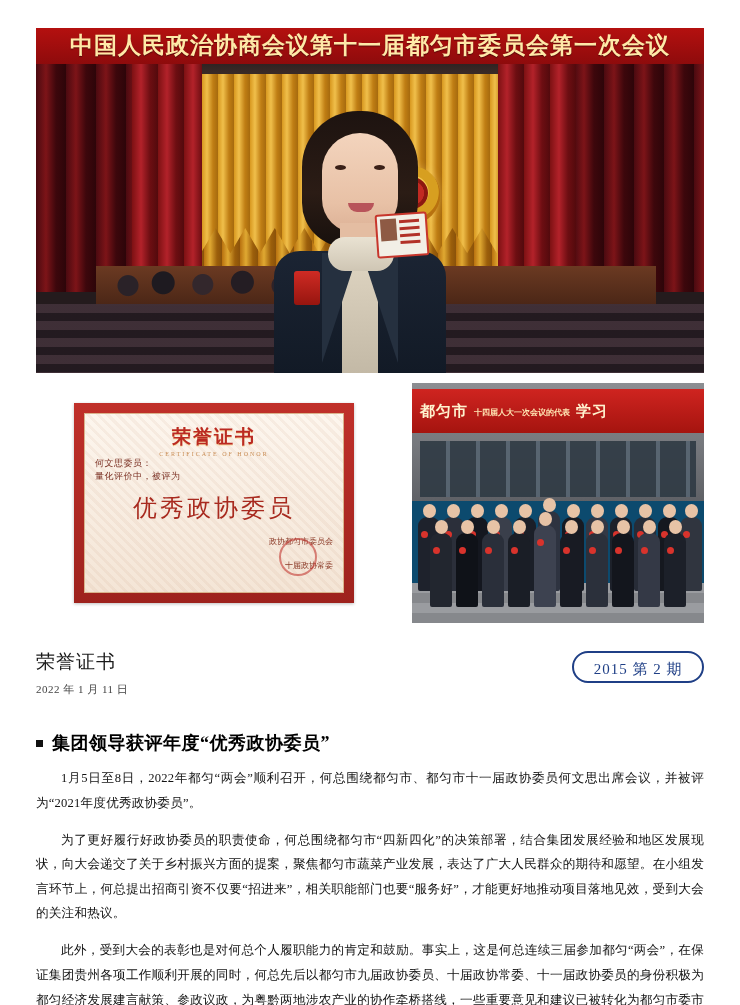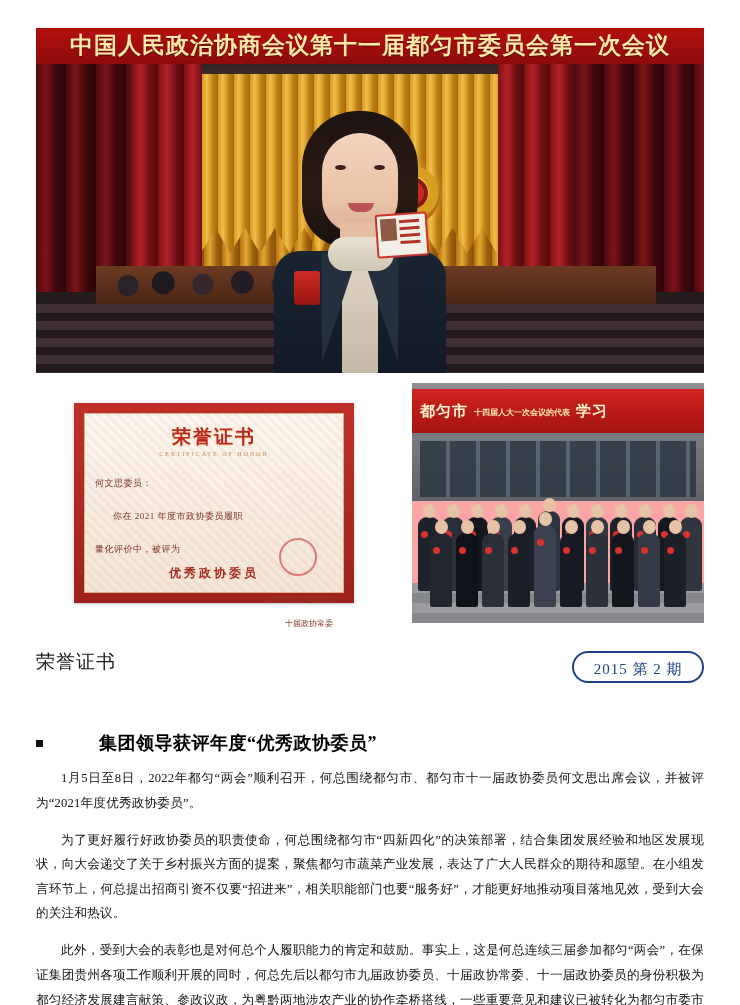--- a/index.html
+++ b/index.html
@@ -304,28 +304,28 @@
   .cert-sub {
     text-align: center;
     font-size: 6px;
     color: #c98d55;
     letter-spacing: 2px;
     margin-top: 1px;
   }
   .cert-line {
     font-size: 9px;
     color: #7a2f22;
-    margin-top: 20px;
+    margin-top: 0;
     letter-spacing: 0.5px;
   }
   .cert-line.indent { text-indent: 18px; }
   .cert-big {
     text-align: center;
-    font-size: 12px;
-    font-weight: bold;
+    font-size: 24px;
+    font-weight: normal;
     color: #a82a1f;
     letter-spacing: 3px;
     margin-top: 9px;
   }
   .cert-sign {
     text-align: right;
     font-size: 8px;
     color: #8b3a28;
     margin-top: 12px;
     line-height: 1.5;
@@ -340,21 +340,21 @@
     border-radius: 50%;
   }
   
   .group {
     position: absolute;
     right: 0;
     top: 0;
     width: 292px;
     height: 240px;
     overflow: hidden;
-    background: #fca5a5;
+    background: #0c4a6e;
   }
   .grp-bld {
     position: absolute;
     left: 0; right: 0; top: 0;
     height: 118px;
     background: linear-gradient(180deg, #8c8e92 0%, #75777c 55%, #5f6166 100%);
   }
   .grp-glass {
     position: absolute;
     left: 8px; top: 58px; right: 8px;
@@ -459,21 +459,20 @@
 
   
   .article { margin-top: 26px; }
   .headline {
     font-size: 18px;
     font-weight: bold;
     color: #000000;
     letter-spacing: 0.5px;
     display: flex;
     align-items: center;
-    gap: 47px;
   }
   .bullet-sq {
     display: inline-block;
     width: 7px;
     height: 7px;
     background: #111111;
     margin-right: 9px;
     flex: none;
   }
   .para {
@@ -522,21 +521,20 @@
     <div class="hero-banner">中国人民政治协商会议第十一届都匀市委员会第一次会议</div>
   </div>
 
   <div class="row2">
 
     <div class="cert">
       <div class="cert-inner">
         <div class="cert-title">荣誉证书</div>
         <div class="cert-sub">CERTIFICATE OF HONOR</div>
         <div class="cert-line">何文思委员：</div>
-        <div class="cert-line indent">你在 2021 年度市政协委员履职</div>
         <div class="cert-line">量化评价中，被评为</div>
         <div class="cert-big">优秀政协委员</div>
         <div class="cert-sign">政协都匀市委员会</div>
         <div class="cert-sign">十届政协常委</div>
         <div class="cert-seal"></div>
       </div>
     </div>
 
     <div class="group">
       <div class="grp-bld">
@@ -612,20 +610,21 @@
           </div>
         <div class="person" style="left:252px;bottom:-16px;background:#1c2029">
             <span class="flower"></span>
           </div>
       </div>
     </div>
   </div>
 
   <div class="meta">
     <div class="dept">荣誉证书</div>
+    <div class="date">2022 年 1 月 11 日</div>
     <div class="issue">2015  第 2 期</div>
   </div>
 
   <div class="article">
     <div class="headline">
       <span class="bullet-sq"></span>
       <span>集团领导获评年度“优秀政协委员”</span>
     </div>
     <p class="para">1月5日至8日，2022年都匀“两会”顺利召开，何总围绕都匀市、都匀市十一届政协委员何文思出席会议，并被评为“2021年度优秀政协委员”。</p>
     <p class="para">为了更好履行好政协委员的职责使命，何总围绕都匀市“四新四化”的决策部署，结合集团发展经验和地区发展现状，向大会递交了关于乡村振兴方面的提案，聚焦都匀市蔬菜产业发展，表达了广大人民群众的期待和愿望。在小组发言环节上，何总提出招商引资不仅要“招进来”，相关职能部门也要“服务好”，才能更好地推动项目落地见效，受到大会的关注和热议。</p>

